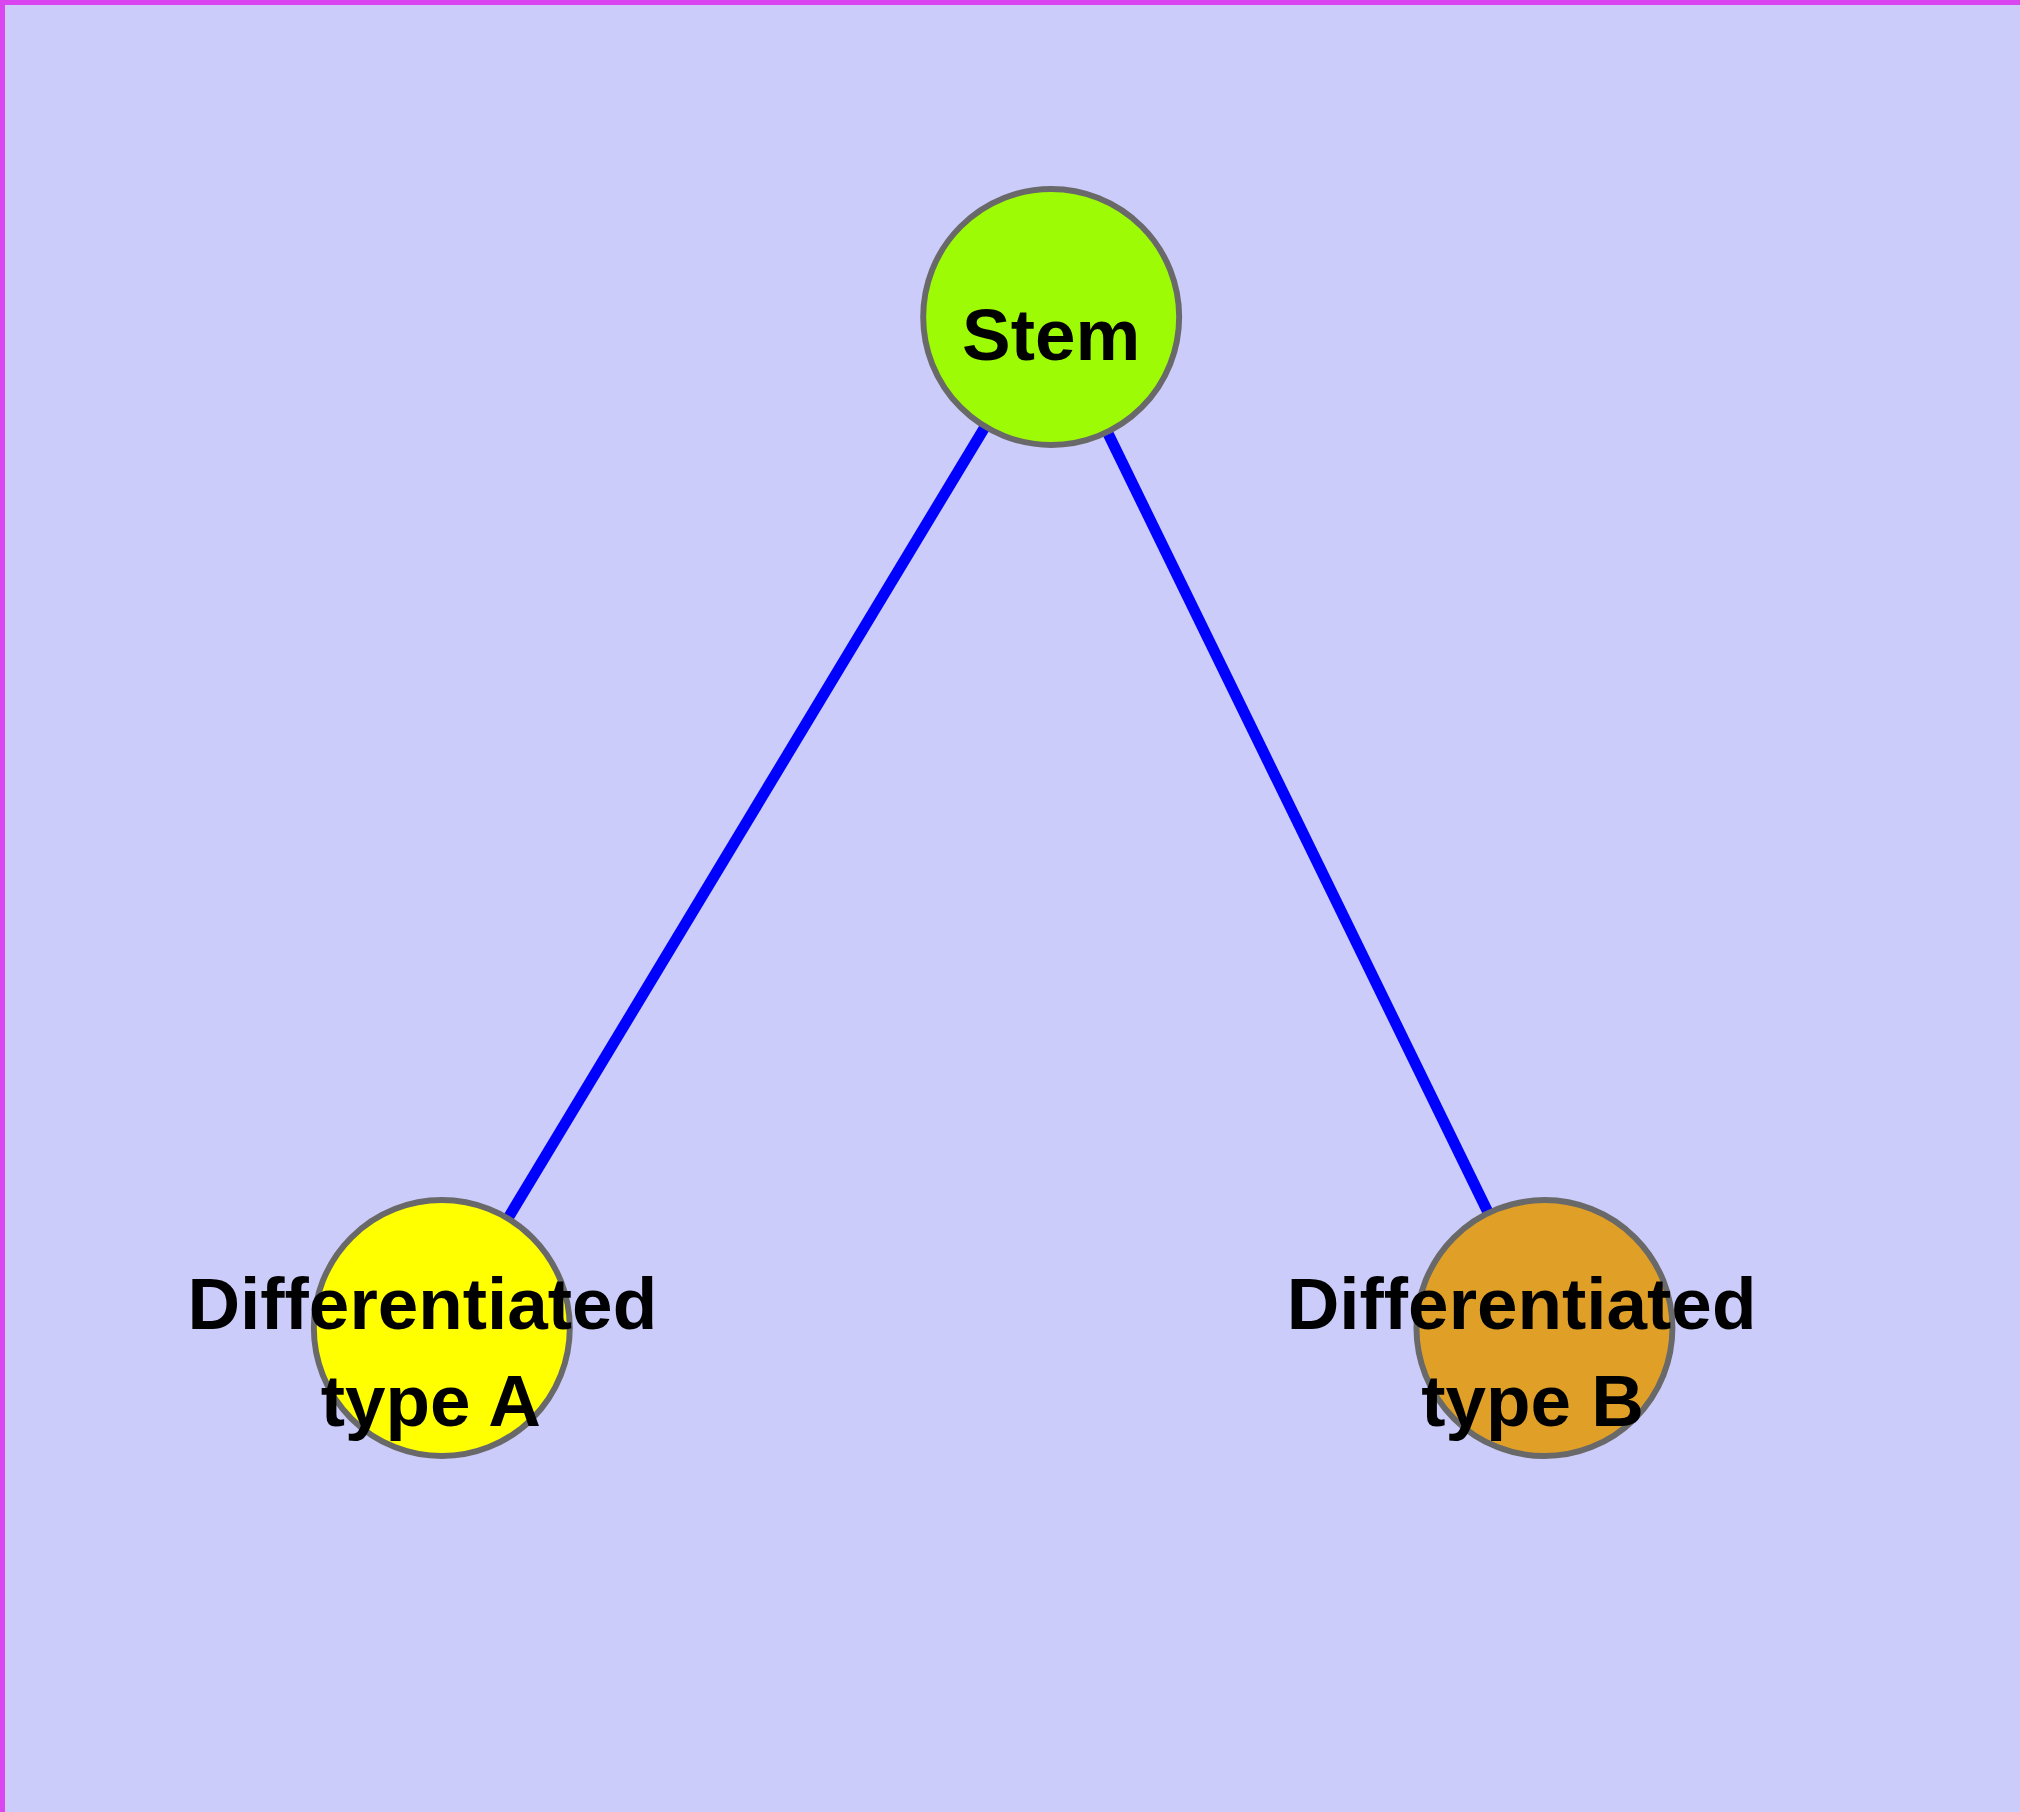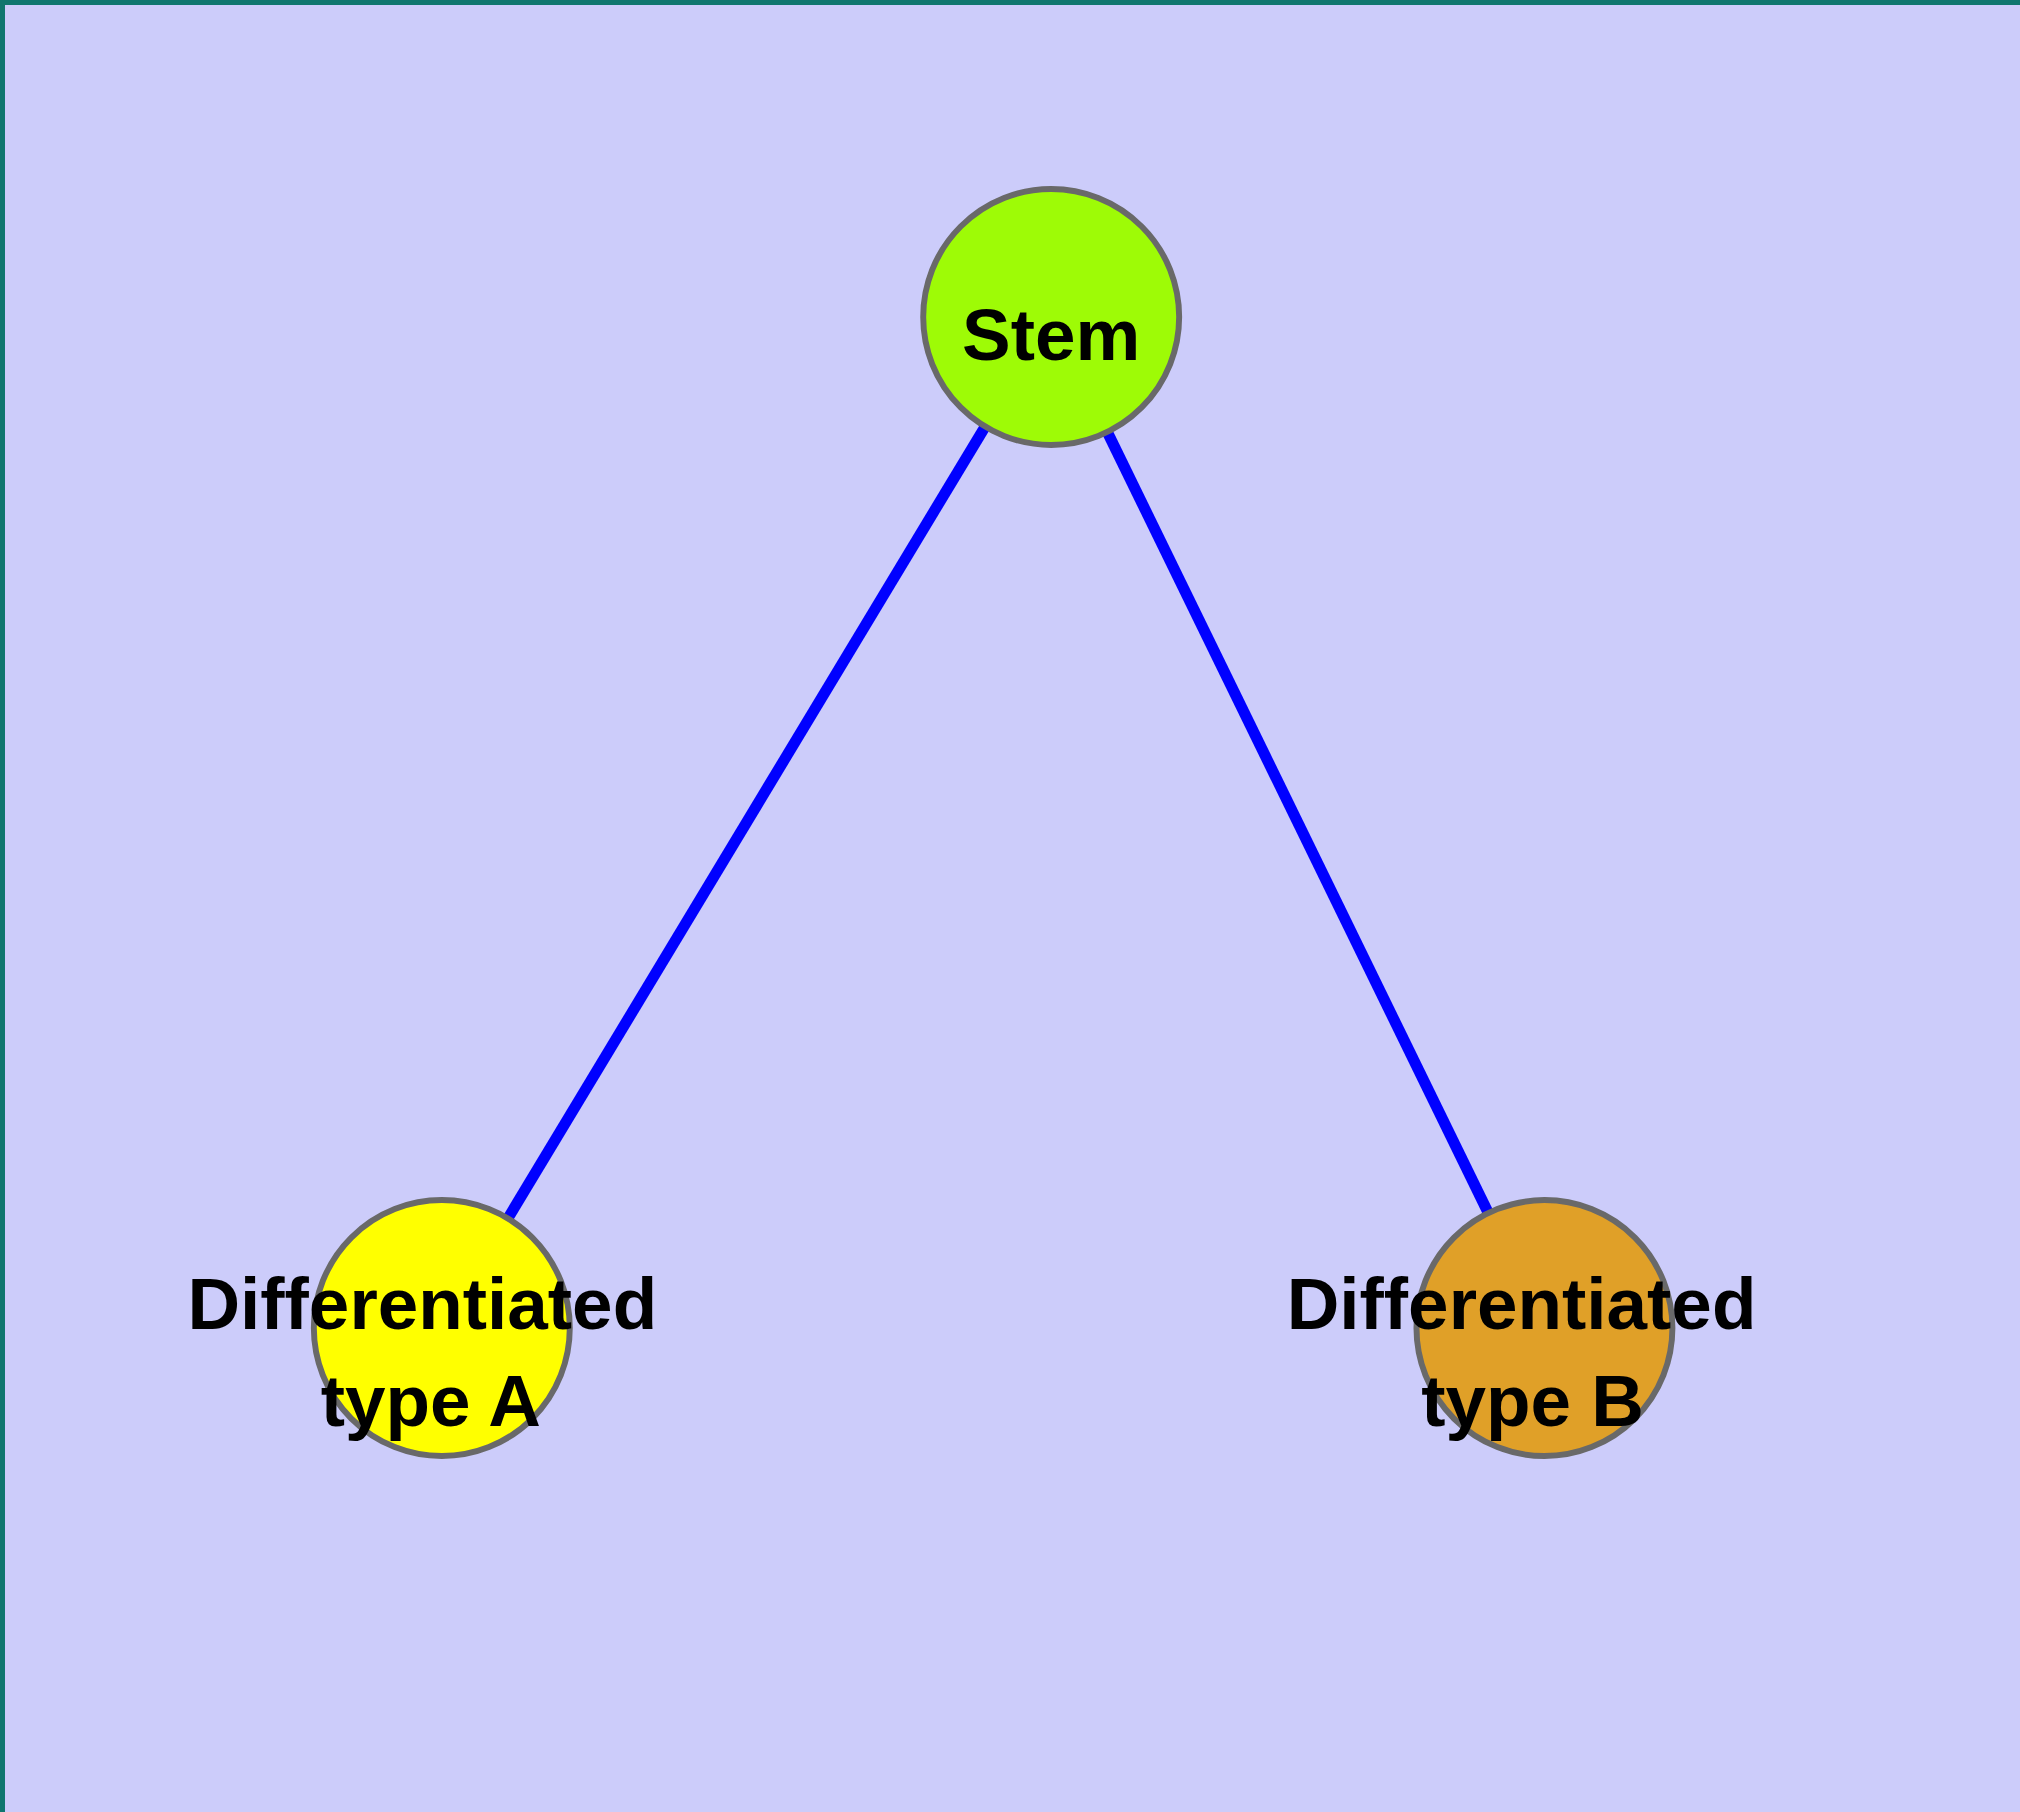--- a/index.html
+++ b/index.html
@@ -4,21 +4,21 @@
 <style>
   html, body {
     margin: 0;
     padding: 0;
     background: #ffffff;
   }
   #canvas {
     position: relative;
     width: 2021px;
     height: 1812px;
-    background: #0f766e;
+    background: #d946ef;
     overflow: hidden;
     font-family: "Liberation Sans", sans-serif;
   }
   #plot-area {
     position: absolute;
     left: 5.1px;
     top: 5.1px;
     width: 2015px;
     height: 1807px;
     background: #ccccfa;

